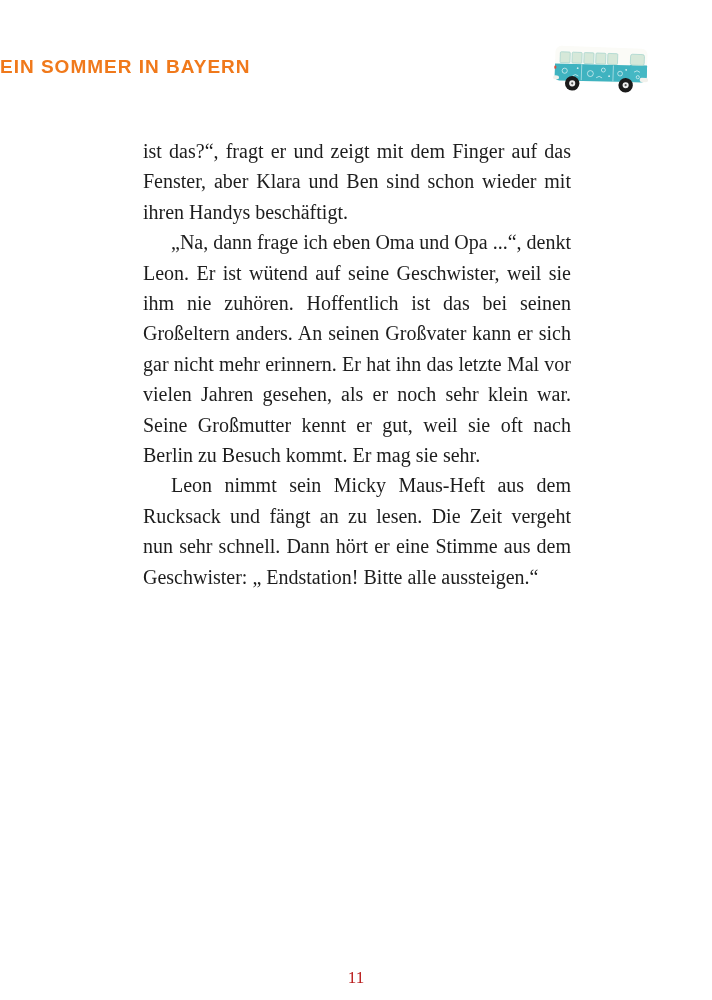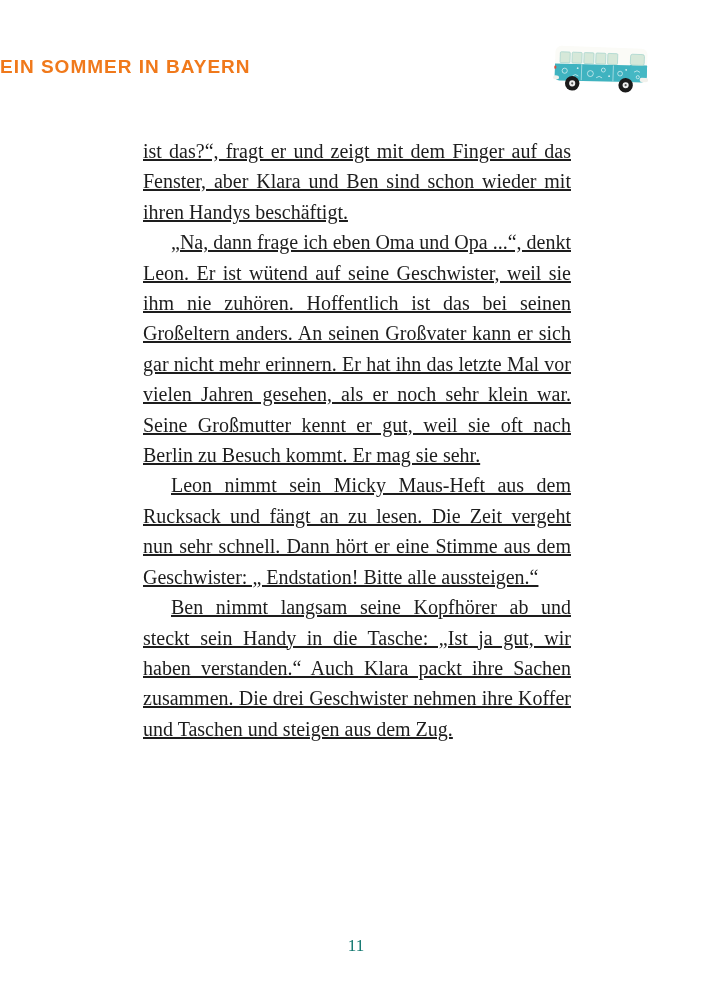--- a/index.html
+++ b/index.html
@@ -34,30 +34,30 @@
   .body-text {
     position: absolute;
     top: 136px;
     left: 143px;
     width: 428px;
     color: #1d1d1d;
     font-size: 20px;
     line-height: 30.4px;
     text-align: justify;
   }
-  .body-text p { margin: 0; text-decoration: underline; }
+  .body-text p { margin: 0; }
   .body-text p.indent { text-indent: 28px; }
   .page-number {
     position: absolute;
-    top: 936px;
+    top: 968px;
     left: 0;
     width: 712px;
     text-align: center;
     font-size: 17px;
-    color: #0f766e;
+    color: #b91c1c;
   }
 </style>
 </head>
 <body>
 
 <div class="page">
 
   <div class="header-title">EIN SOMMER IN BAYERN</div>
 
   <svg class="bus" viewBox="0 0 100 52" xmlns="http://www.w3.org/2000/svg">
@@ -109,18 +109,17 @@
       <circle cx="76" cy="43.5" r="7.3" fill="#1B1B1B"></circle>
       <circle cx="76" cy="43.5" r="3.1" fill="#EDEDED"></circle>
       <circle cx="76" cy="43.5" r="1.1" fill="#555555"></circle>
     </g>
   </svg>
 
   <div class="body-text">
       <p>ist das?“, fragt er und zeigt mit dem Finger auf das Fenster, aber Klara und Ben sind schon wieder mit ihren Handys beschäftigt.</p>
       <p class="indent">„Na, dann frage ich eben Oma und Opa ...“, denkt Leon. Er ist wütend auf seine Geschwister, weil sie ihm nie zuhören. Hoffentlich ist das bei seinen Großeltern anders. An seinen Großvater kann er sich gar nicht mehr erinnern. Er hat ihn das letzte Mal vor vielen Jahren gesehen, als er noch sehr klein war. Seine Großmutter kennt er gut, weil sie oft nach Berlin zu Besuch kommt. Er mag sie sehr.</p>
       <p class="indent">Leon nimmt sein Micky Maus-Heft aus dem Rucksack und fängt an zu lesen. Die Zeit vergeht nun sehr schnell. Dann hört er eine Stimme aus dem Geschwister: „ Endstation! Bitte alle aussteigen.“</p>
-      <p class="indent">Ben nimmt langsam seine Kopfhörer ab und steckt sein Handy in die Tasche: „Ist ja gut, wir haben verstanden.“ Auch Klara packt ihre Sachen zusammen. Die drei Geschwister nehmen ihre Koffer und Taschen und steigen aus dem Zug.</p>
     </div>
 
   <div class="page-number">11</div>
 
 </div>
 
 </body></html>

